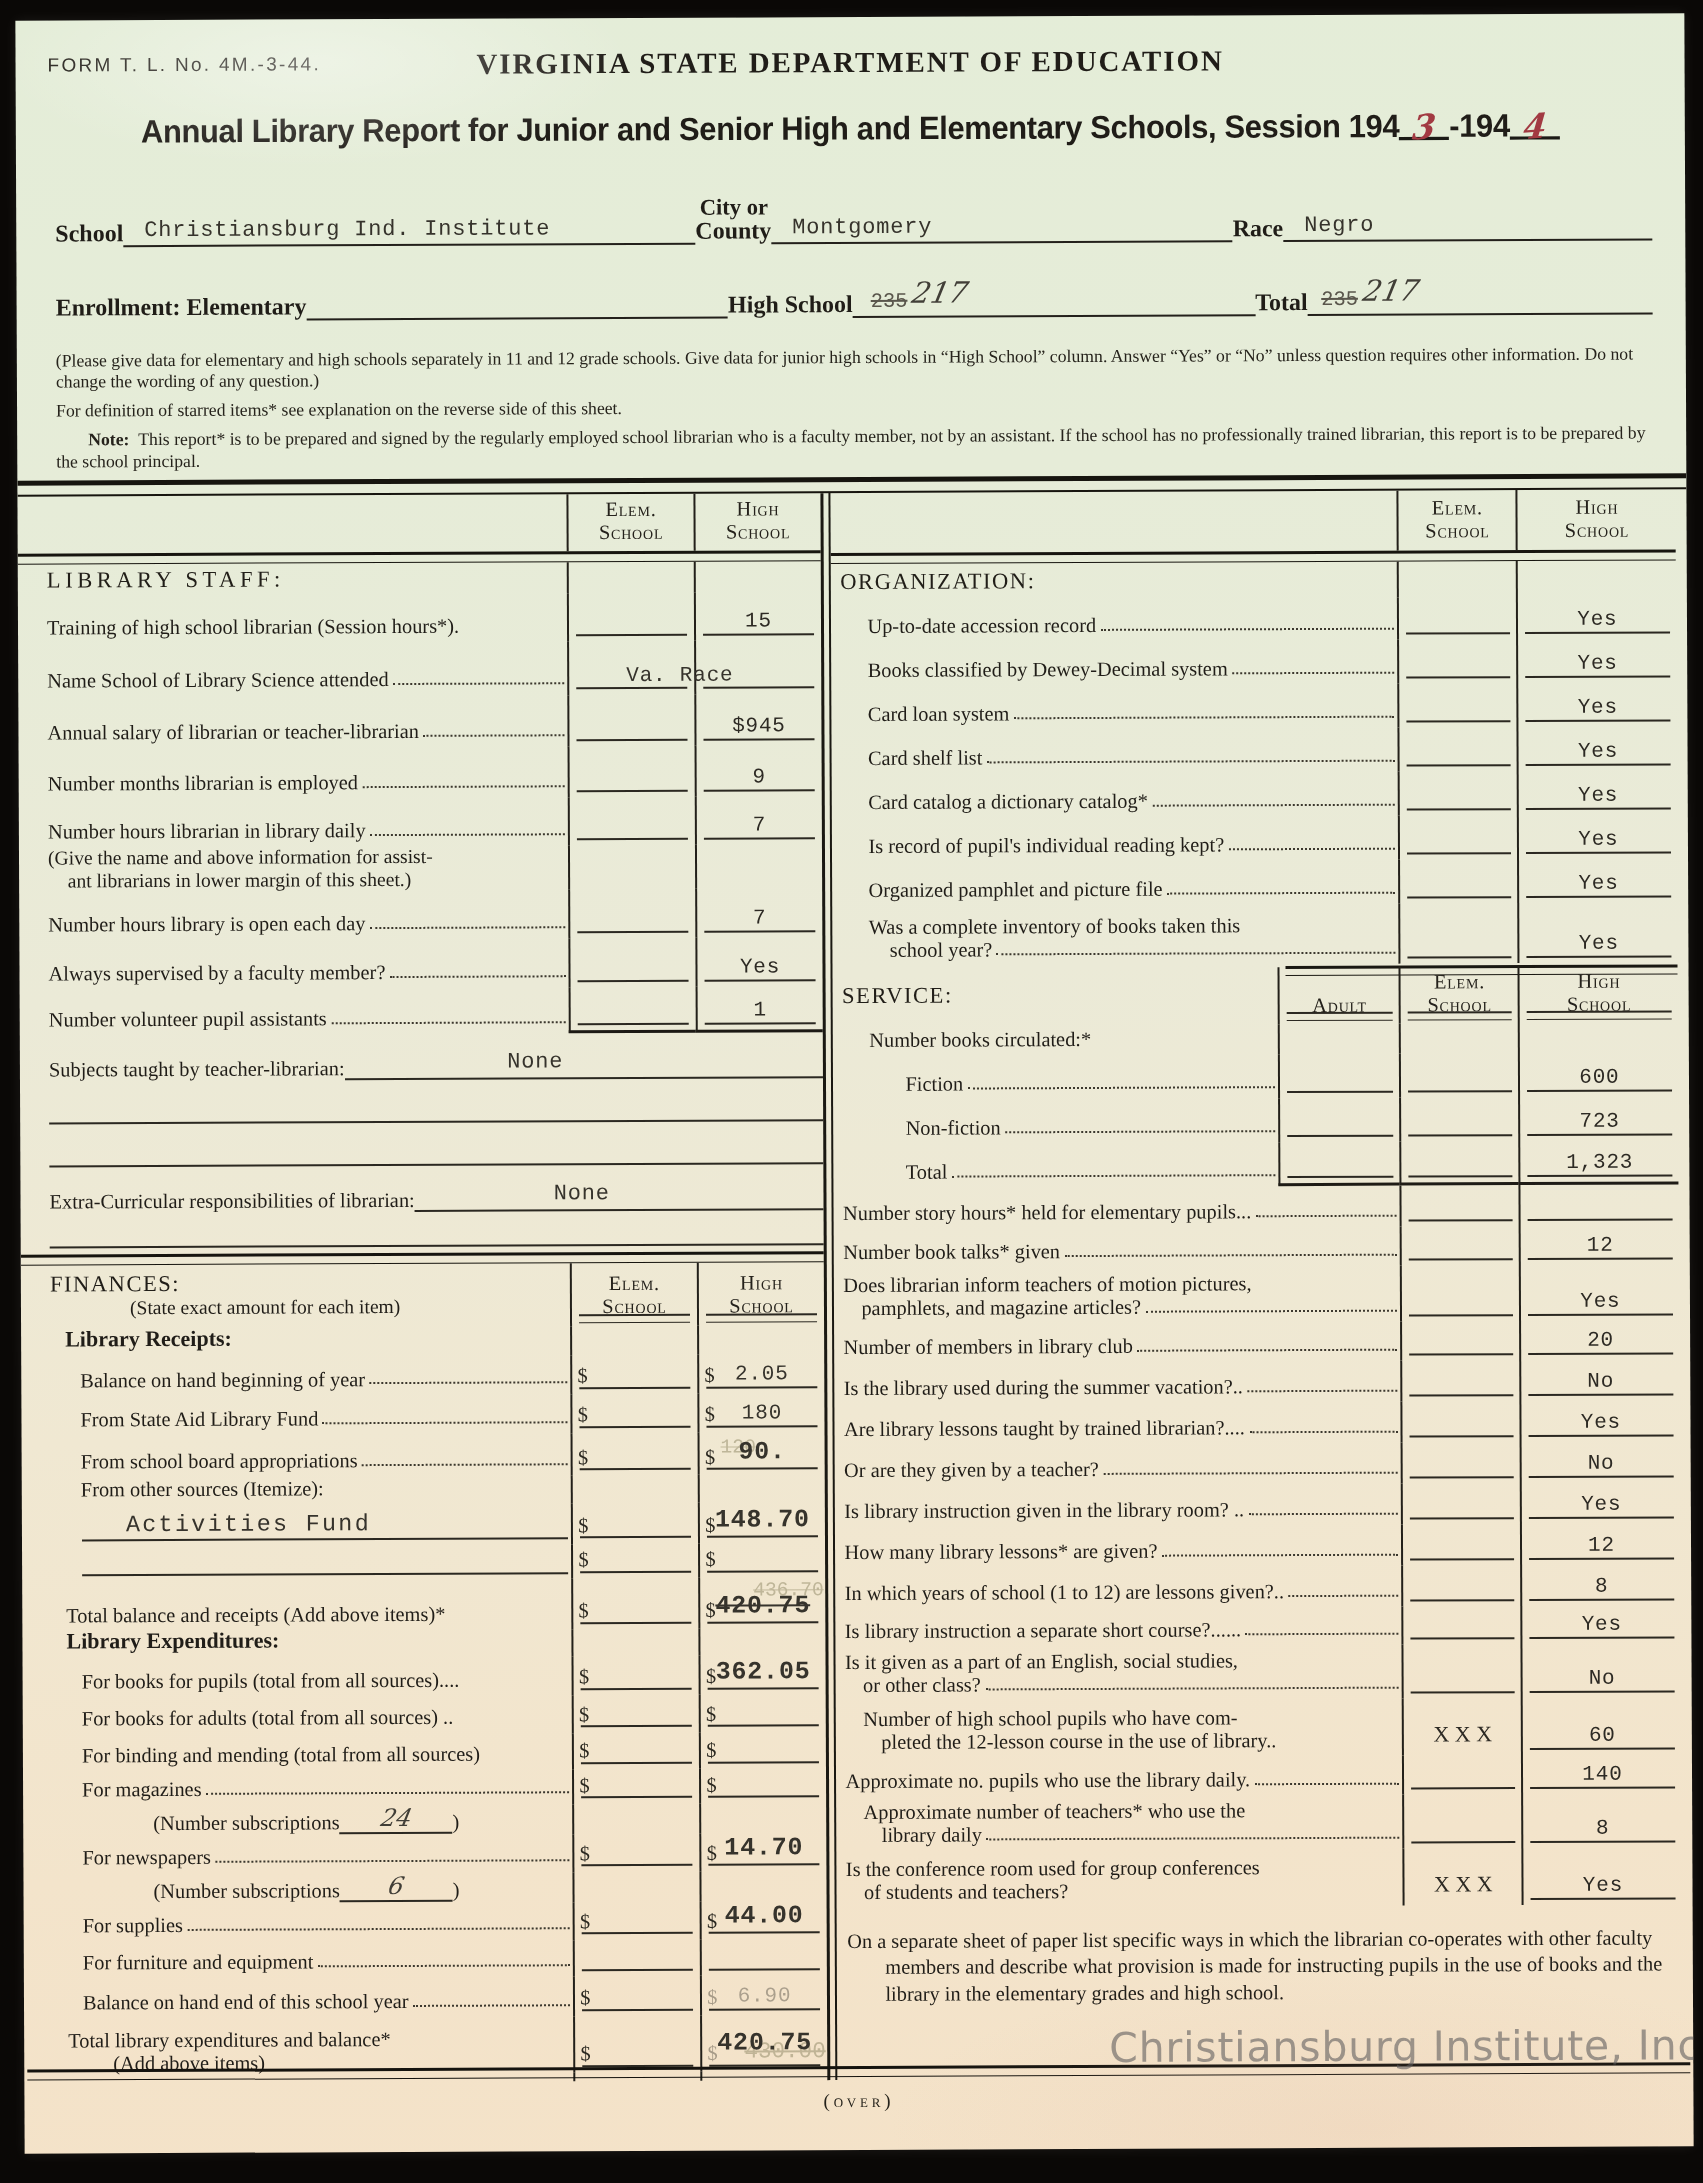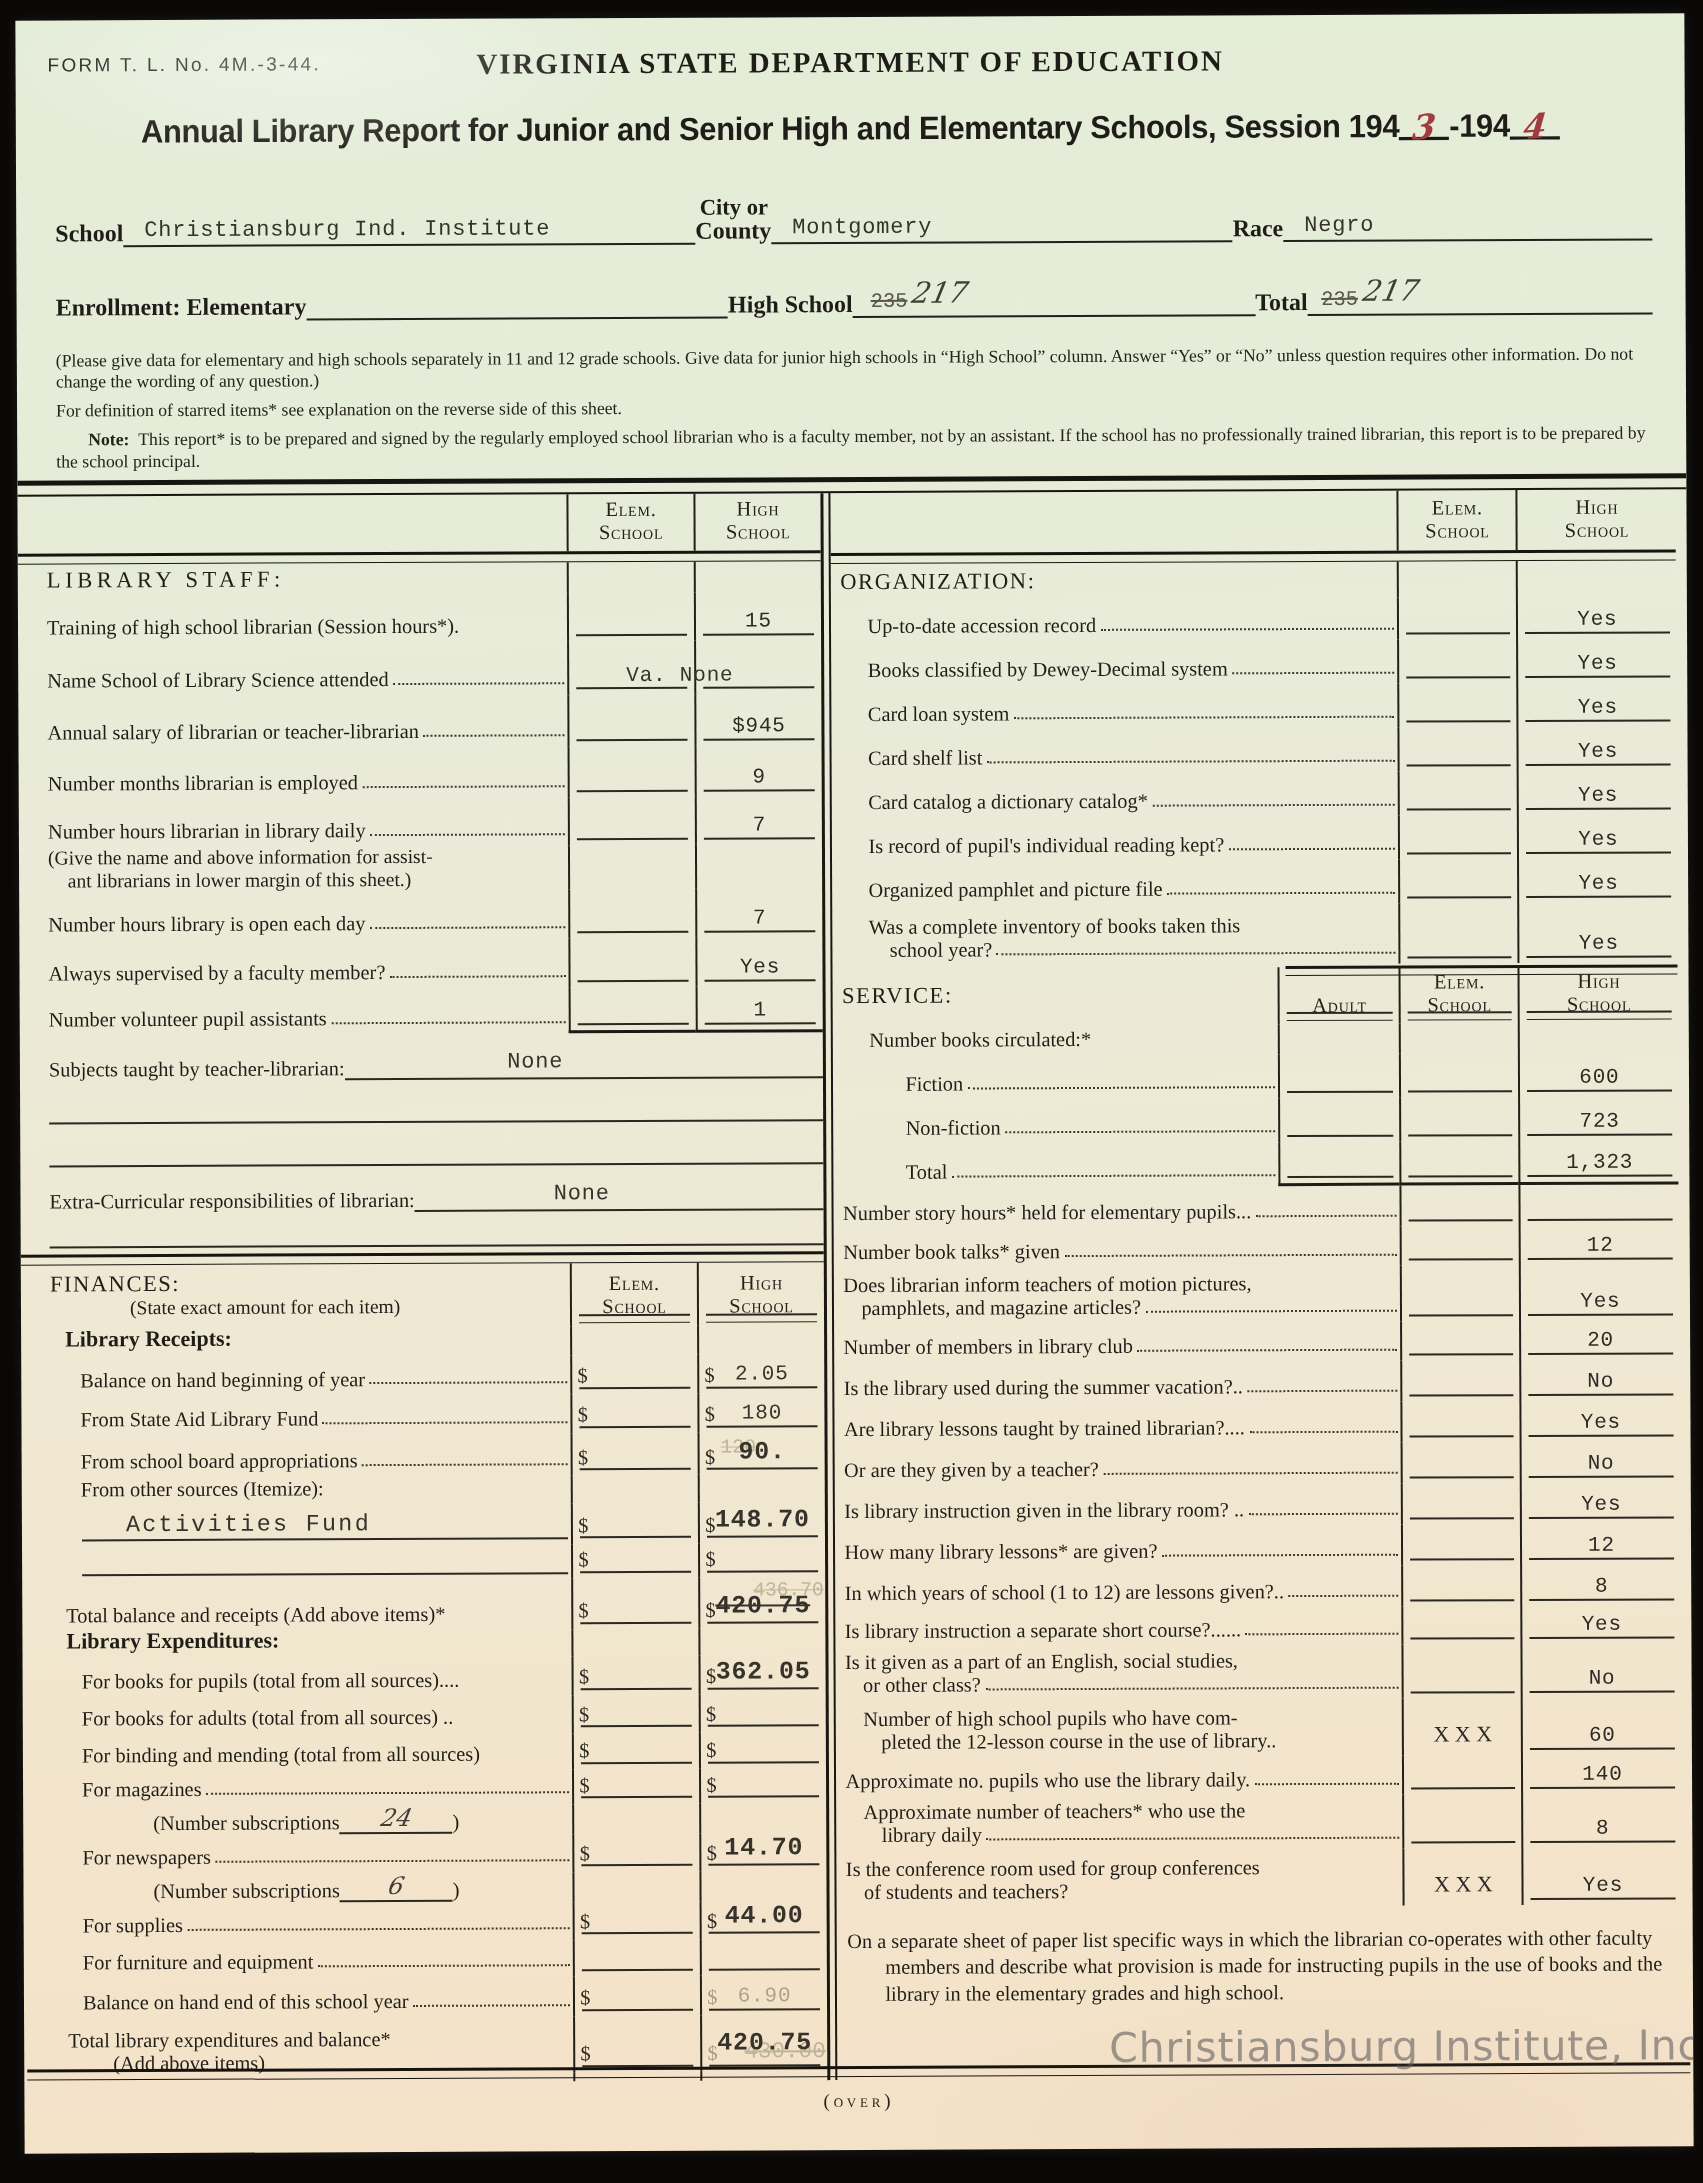--- a/index.html
+++ b/index.html
@@ -176,21 +176,21 @@
         <div class="cl"></div>
         <div class="cl typed">15</div>
       </div>
 
       <div class="tr" style="height:56px;">
         <div class="lb">
             <span class="lt">Name School of Library Science attended</span>
           </div>
         <div class="cl"></div>
         <div class="cl"></div>
-        <span class="spanv typed">Va. None</span>
+        <span class="spanv typed">Va. Race</span>
       </div>
 
       <div class="tr" style="height:54px;">
         <div class="lb">
             <span class="lt">Annual salary of librarian or teacher-librarian</span>
           </div>
         <div class="cl"></div>
         <div class="cl typed">$945</div>
       </div>
 

